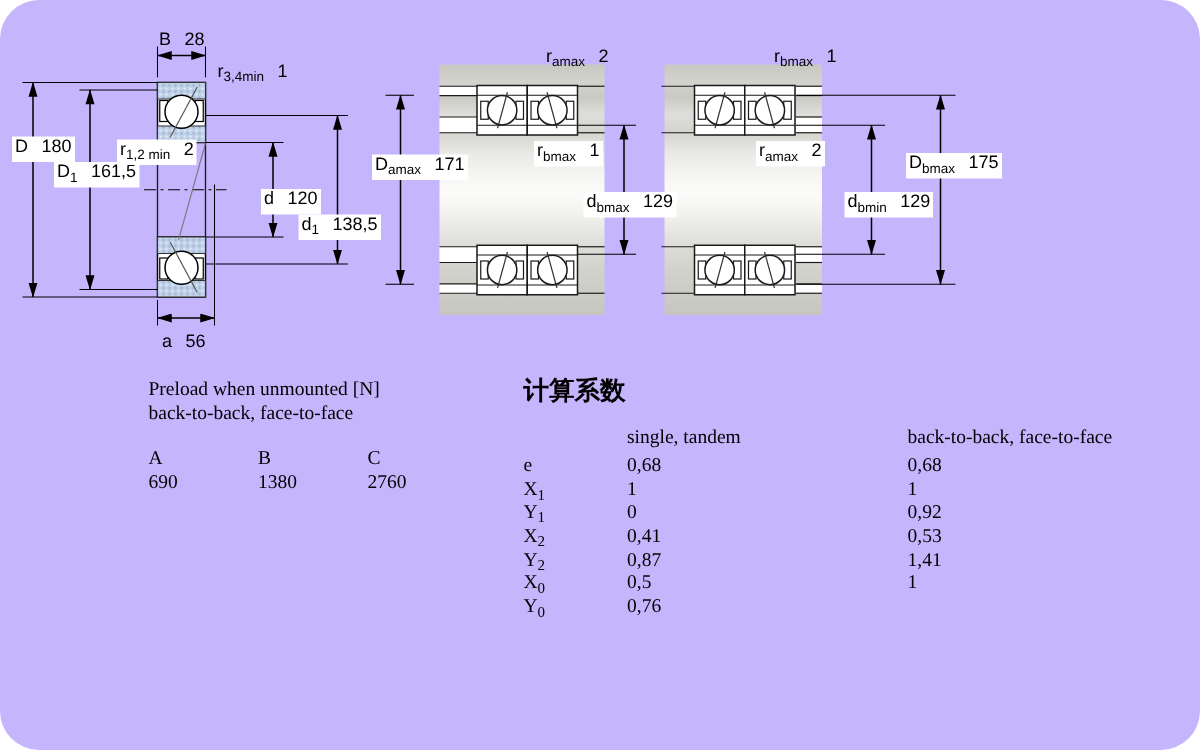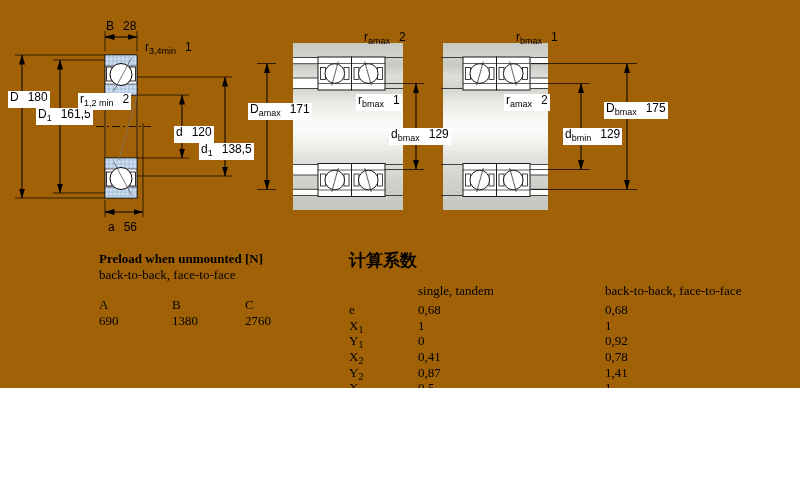--- a/index.html
+++ b/index.html
@@ -1,27 +1,27 @@
 <!DOCTYPE html>
 <html><head>
 <meta charset="utf-8">
 <style>
   html,body{margin:0;padding:0;background:#fff;}
-  #canvas{position:relative;width:800px;height:388px;background:#a16207;overflow:hidden;
-          font-family:"Liberation Sans","DejaVu Sans",sans-serif;}
+  #canvas{position:relative;width:800px;height:500px;background:#c4b5fd;overflow:hidden;
+          font-family:"Liberation Sans","DejaVu Sans",sans-serif;border-radius:26px;}
   #linework{position:absolute;left:0;top:0;}
   .dlab{position:absolute;font:12px "Liberation Sans","DejaVu Sans",sans-serif;color:#000;
         white-space:nowrap;line-height:13px;}
   .dlab .sub{font-size:9px;vertical-align:-3px;}
   .dlab .dval{margin-left:9px;}
   .wbg{background:#fff;padding:0 2px;}
   
   .ptable{position:absolute;left:99px;top:251px;width:240px;color:#000;
           font:13px "Liberation Serif","DejaVu Serif",serif;}
-  .pt-title{font-weight:bold;height:16px;}
+  .pt-title{font-weight:normal;height:16px;}
   .pt-sub{height:16px;}
   .pt-row{display:flex;height:16px;}
   .pt-head{margin-top:14px;}
   .pt-row span{width:73px;}
   
   .ftable{position:absolute;left:349px;top:249px;width:420px;color:#000;
           font:13px "Liberation Serif","DejaVu Serif",serif;}
   .ft-title{font-weight:bold;font-size:17px;height:18px;}
   .ft-head{display:flex;margin:16px 0 3px;height:16px;}
   .ft-head .hc1{margin-left:69px;width:187px;}
@@ -271,21 +271,21 @@
       <span class="fv2">1</span>
     </div>
     <div class="frow">
       <span class="fl"><span>Y</span><span class="sub">1</span></span>
       <span class="fv1">0</span>
       <span class="fv2">0,92</span>
     </div>
     <div class="frow">
       <span class="fl"><span>X</span><span class="sub">2</span></span>
       <span class="fv1">0,41</span>
-      <span class="fv2">0,78</span>
+      <span class="fv2">0,53</span>
     </div>
     <div class="frow">
       <span class="fl"><span>Y</span><span class="sub">2</span></span>
       <span class="fv1">0,87</span>
       <span class="fv2">1,41</span>
     </div>
     <div class="frow">
       <span class="fl"><span>X</span><span class="sub">0</span></span>
       <span class="fv1">0,5</span>
       <span class="fv2">1</span>

